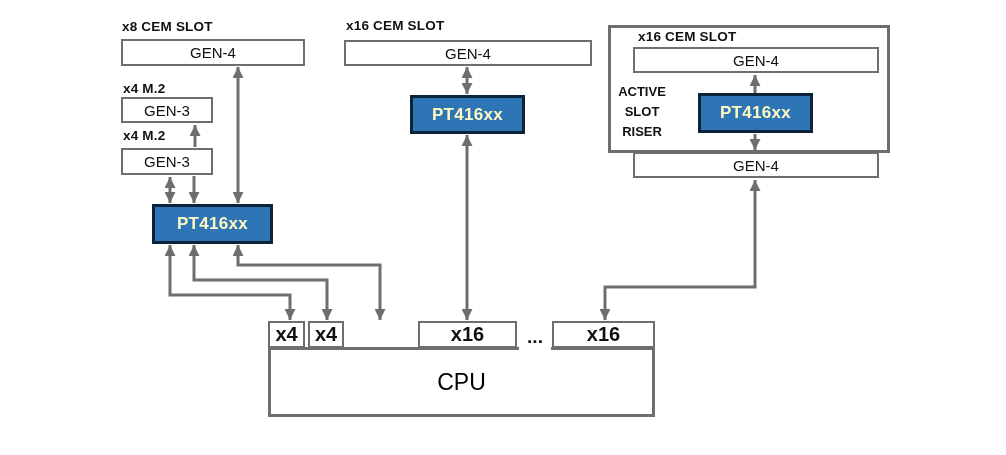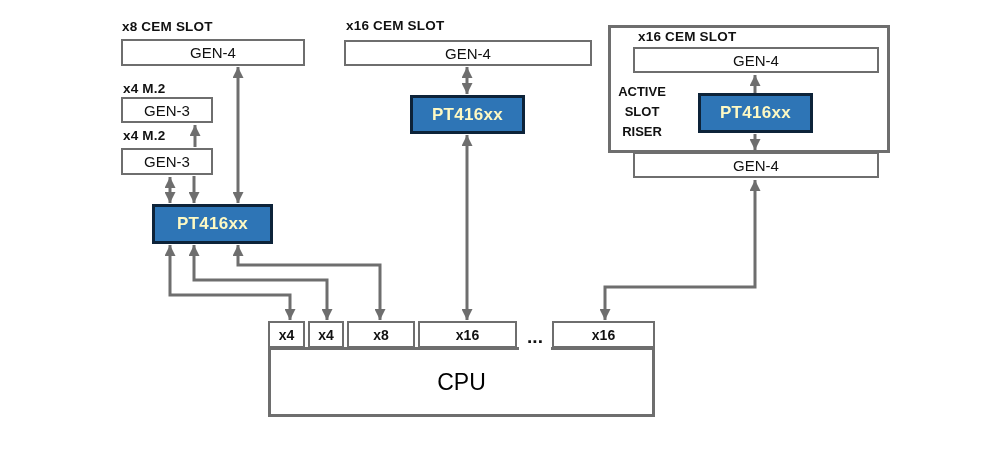--- a/index.html
+++ b/index.html
@@ -79,21 +79,21 @@
   }
   .port {
     position: absolute;
     top: 321px; height: 27px;
     background: #ffffff;
     border: 2px solid var(--line-gray);
     display: flex;
     align-items: center;
     justify-content: center;
     font-weight: bold;
-    font-size: 14px;
+    font-size: 20px;
     color: var(--text-dark);
   }
   .ellipsis-cell {
     position: absolute;
     left: 519px; top: 321px; width: 32px; height: 32px;
     background: #ffffff;
     display: flex;
     align-items: center;
     justify-content: center;
     font-weight: bold;
@@ -139,21 +139,20 @@
     <div>SLOT</div>
     <div>RISER</div>
   </div>
   <div class="chip" style="left:698px; top:93px; width:115px; height:40px;">PT416xx</div>
   <div class="genbox" style="left:633px; top:152px; width:246px; height:26px;">GEN-4</div>
 
   <div class="cpu-box">CPU</div>
   <div class="ellipsis-cell">...</div>
   <div class="port" style="left:268px; width:37px;">x4</div>
   <div class="port" style="left:308px; width:36px;">x4</div>
-  <div class="port" style="left:347px; width:68px;">x8</div>
   <div class="port" style="left:418px; width:99px;">x16</div>
   <div class="port" style="left:552px; width:103px;">x16</div>
 
   <svg id="wires" width="1006" height="455" viewBox="0 0 1006 455">
     <defs>
       <marker id="ah-end" viewBox="0 0 10 10" refX="10" refY="5" markerWidth="12" markerHeight="11" markerUnits="userSpaceOnUse" orient="auto">
         <path d="M0,0 L10,5 L0,10 Z" fill="#6e6e6e"></path>
       </marker>
       <marker id="ah-start" viewBox="0 0 10 10" refX="10" refY="5" markerWidth="12" markerHeight="11" markerUnits="userSpaceOnUse" orient="auto-start-reverse">
         <path d="M0,0 L10,5 L0,10 Z" fill="#6e6e6e"></path>

